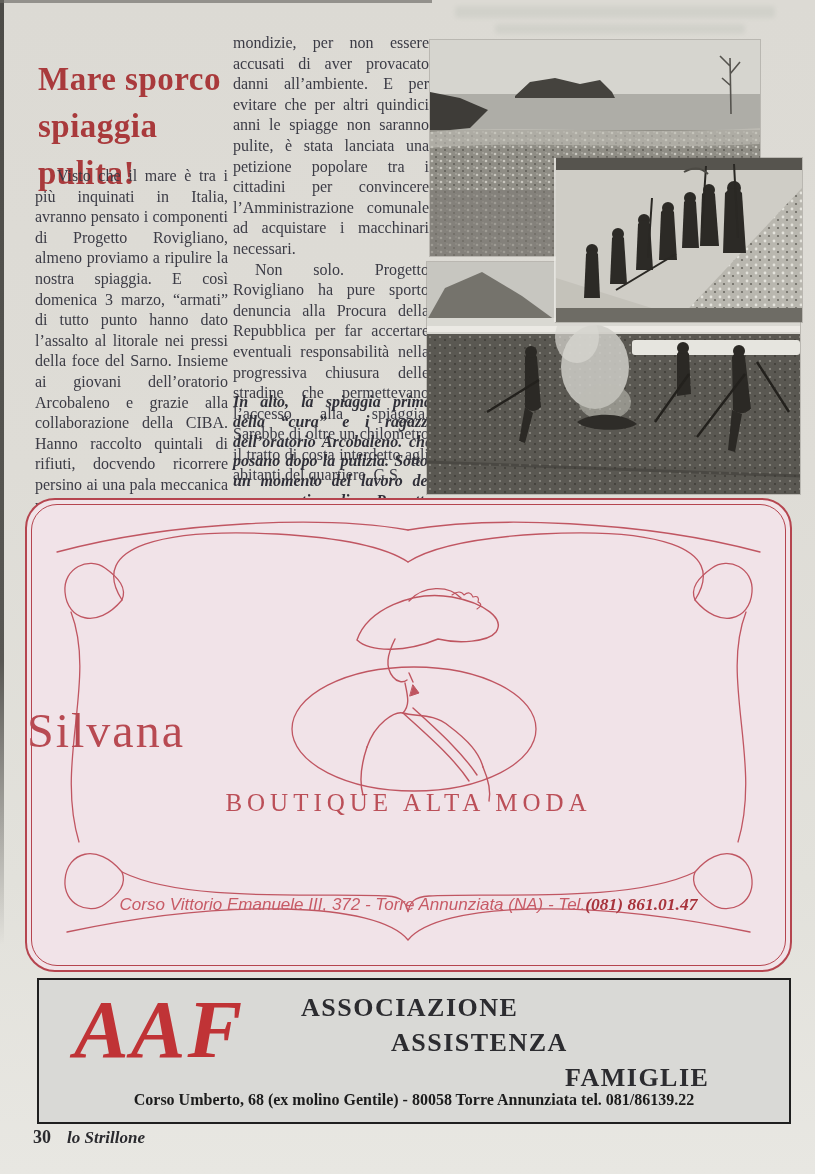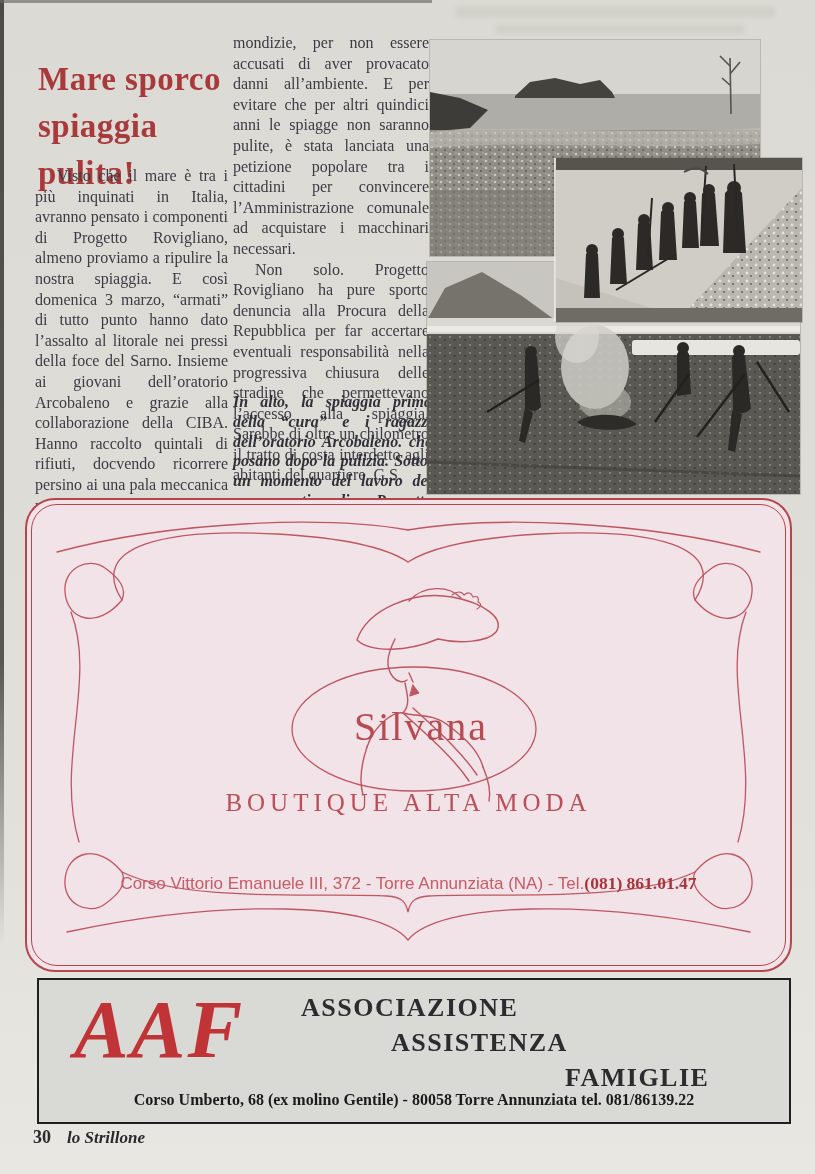--- a/index.html
+++ b/index.html
@@ -39,26 +39,26 @@
   .photo-top{left:430px;top:40px;width:330px;height:216px;}
   .photo-work{left:427px;top:262px;width:373px;height:232px;}
   .photo-group{left:556px;top:158px;width:246px;height:164px;z-index:2;box-shadow:-2px 0 0 0 rgba(236,235,230,.8),0 0 0 1px rgba(120,118,112,.35);}
 
   
   .silvana{position:absolute;left:25px;top:498px;width:763px;height:470px;
     background:#f1e3e8;border:2px solid #b5454f;border-radius:30px;}
   .silvana .inner-line{position:absolute;left:4px;top:4px;right:4px;bottom:4px;
     border:1px solid #b5454f;border-radius:26px;pointer-events:none;}
   .silvana svg.frame{position:absolute;left:0;top:0;}
-  .silvana .brand{position:absolute;left:0;right:0;top:203px;text-align:center;
-    font-size:40px;color:#b84a52;letter-spacing:2px;padding-left:25px;}
+  .silvana .brand{position:absolute;left:0;right:0;top:203px;text-align:left;
+    font-size:48px;color:#b84a52;letter-spacing:2px;}
   .silvana .tagline{position:absolute;left:0;right:0;top:289px;text-align:center;
     font-size:25px;color:#bb4f58;letter-spacing:5px;}
-  .silvana .address{position:absolute;left:0;right:0;top:373px;text-align:center;
-    font-family:"Liberation Sans", sans-serif;font-size:17px;color:#c75b66;}
+  .silvana .address{position:absolute;left:0;right:0;top:394px;text-align:center;
+    font-family:"Liberation Sans", sans-serif;font-size:17px;color:#c75b66;font-style:italic;}
   .silvana .address b{font-family:"Liberation Serif", serif;color:#a8343c;font-size:17.5px;}
 
   
   .aaf{position:absolute;left:37px;top:978px;width:750px;height:142px;
     background:#d9d9d6;border:2px solid #1f1f1f;}
   .aaf .logo{position:absolute;left:35px;top:0px;font-style:italic;font-weight:bold;
     font-size:82px;line-height:100px;color:#c03336;letter-spacing:2px;}
   .aaf .n1,.aaf .n2,.aaf .n3{position:absolute;font-weight:bold;color:#2c2c30;
     font-size:26px;letter-spacing:1.5px;text-align:right;}
   .aaf .n1{left:262px;top:13px;}

